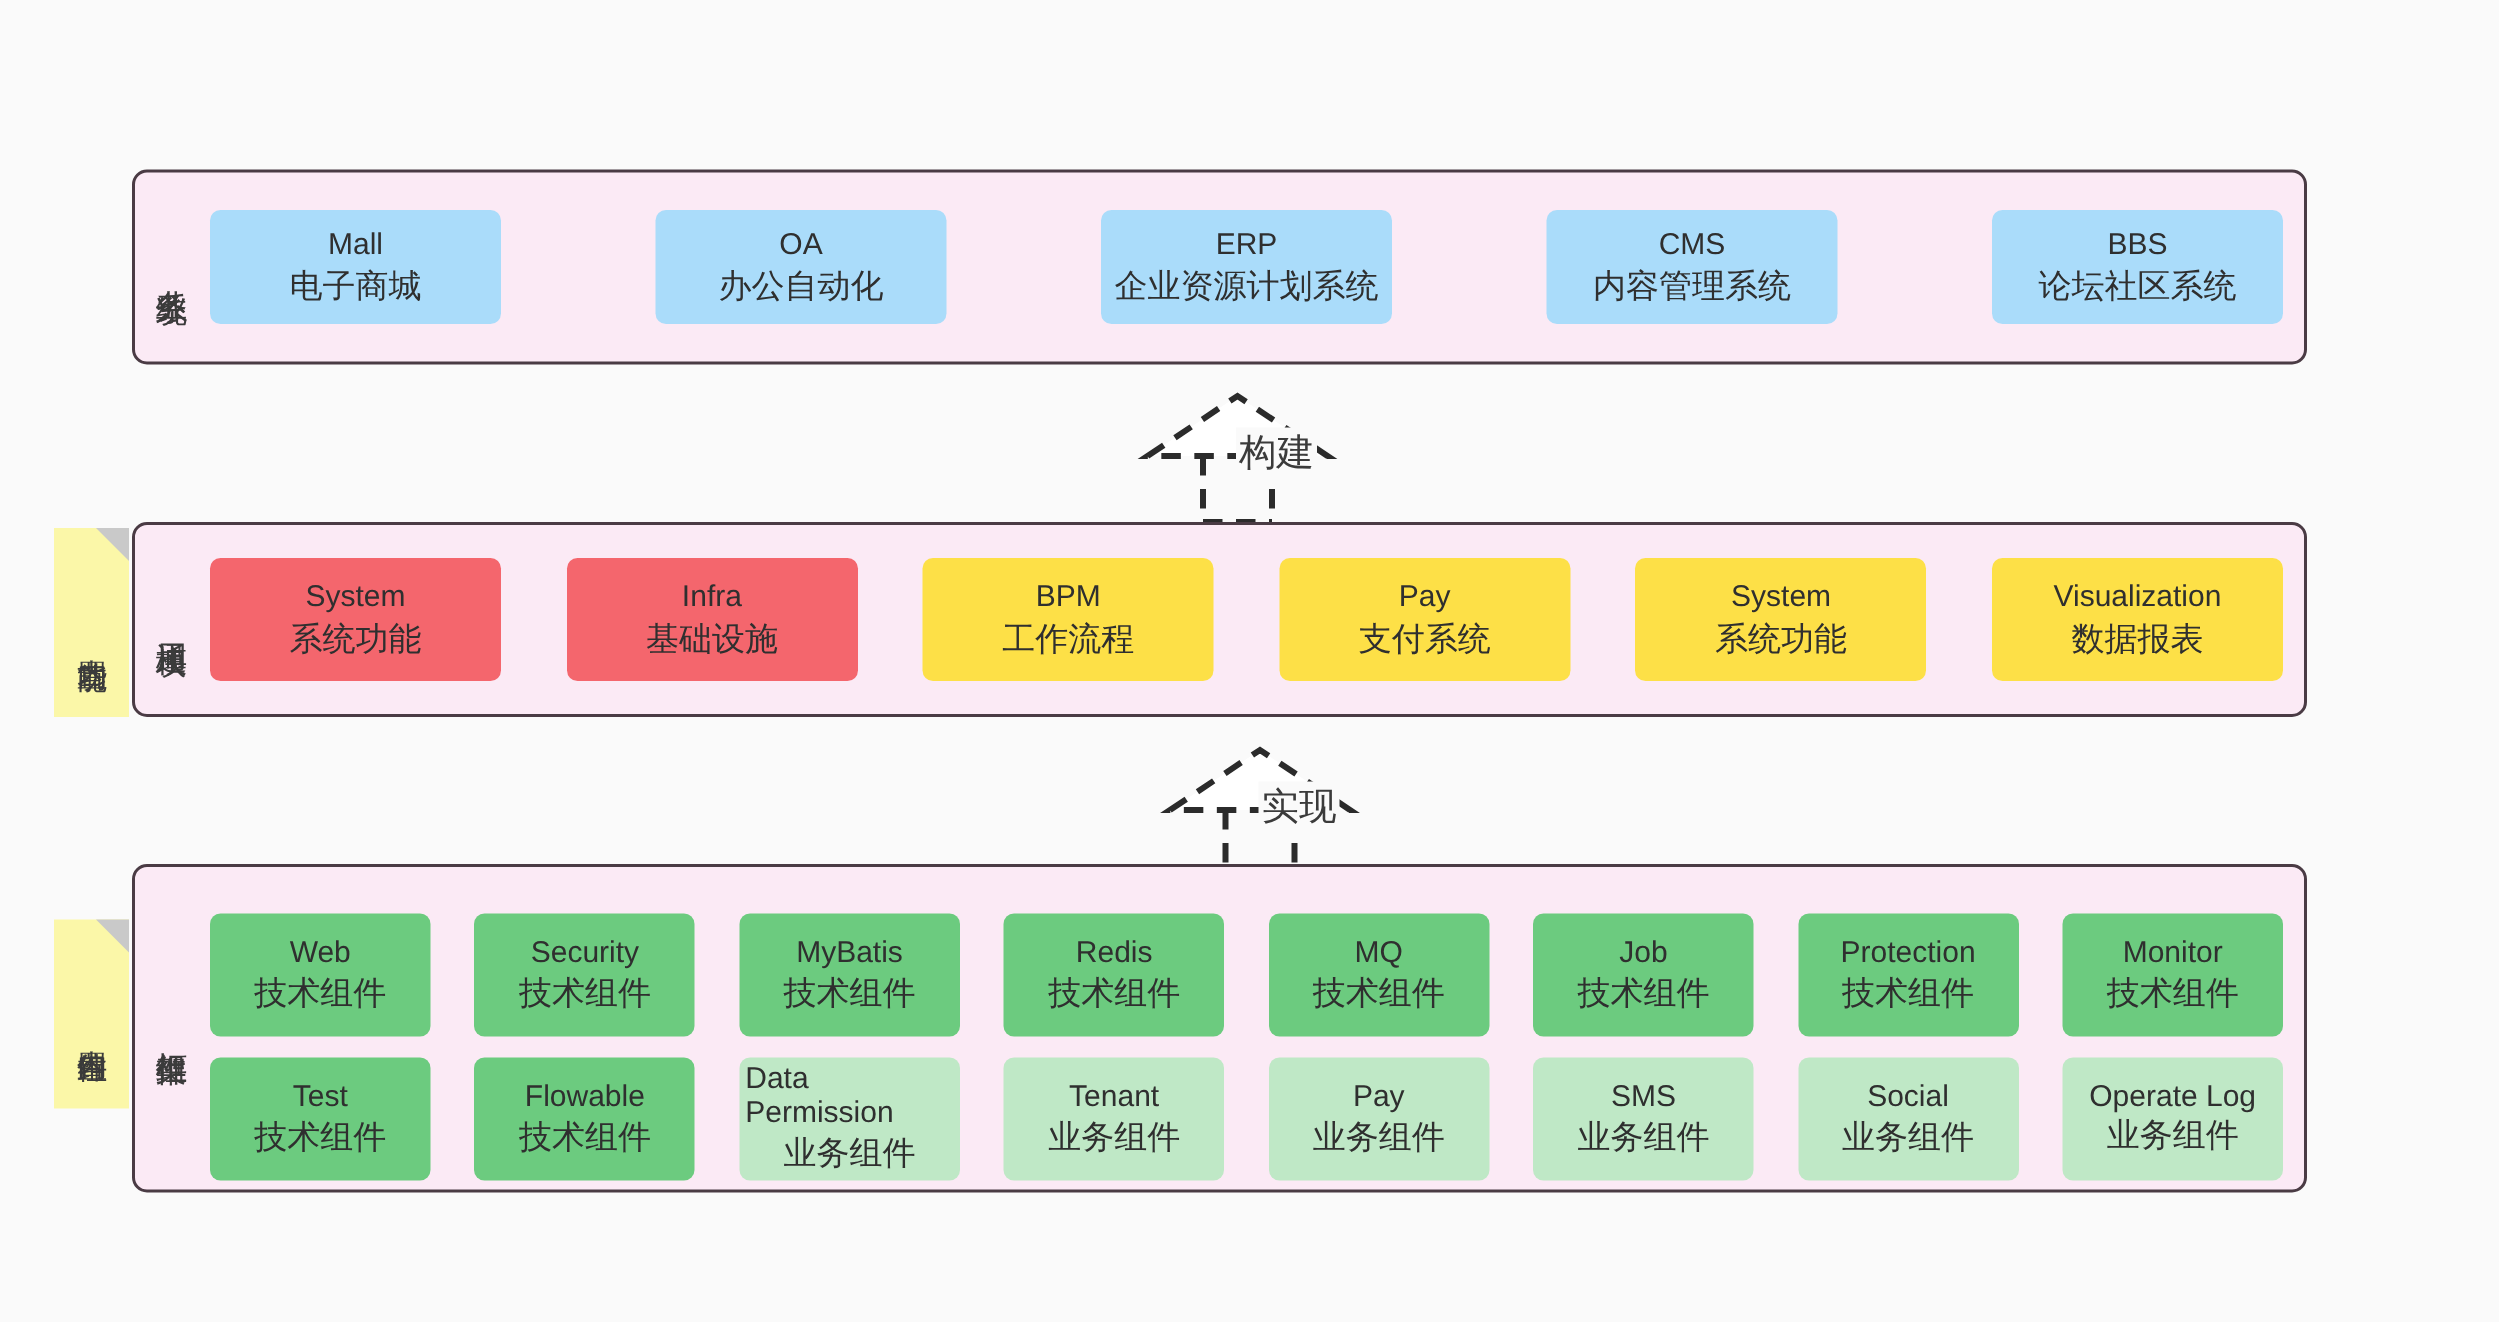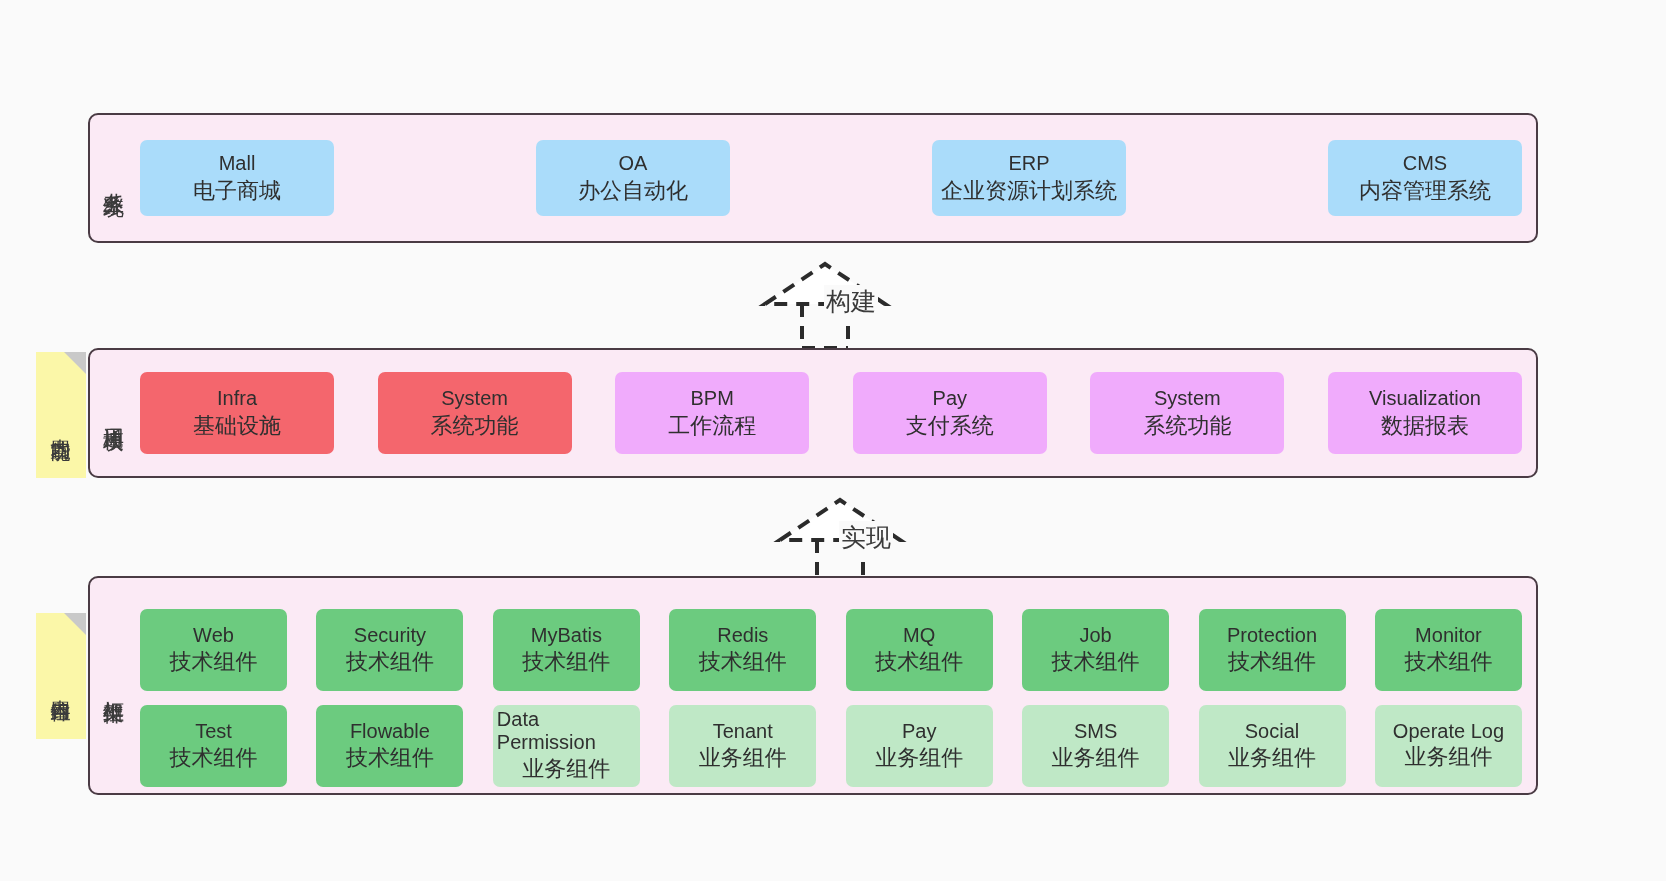--- a/index.html
+++ b/index.html
@@ -77,21 +77,21 @@
   }
   .node .en{font-size:20px;}
   .node .cn{font-size:22px;}
   .node.two-line-en .en{font-size:20px;line-height:1.18;}
 
   
   .band-business .node{width:194px;height:76px;background:#aadcfa;}
   
   .band-modules .node{width:194px;height:82px;}
   .band-modules .node.strong{background:#f4666d;}
-  .band-modules .node.soft{background:#f0abfc;}
+  .band-modules .node.soft{background:#fde047;}
   
   .band-framework .node{width:147px;height:82px;}
   .band-framework .node.tech{background:#6ccb7f;}
   .band-framework .node.biz{background:#bfe8c6;}
 
   
   .sticky{
     position:absolute;
     width:50px;
     background:#fbf7a8;
@@ -150,20 +150,24 @@
           <div class="cn">办公自动化</div>
         </div>
         <div class="node ">
           <div class="en">ERP</div>
           <div class="cn">企业资源计划系统</div>
         </div>
         <div class="node ">
           <div class="en">CMS</div>
           <div class="cn">内容管理系统</div>
         </div>
+        <div class="node ">
+          <div class="en">BBS</div>
+          <div class="cn">论坛社区系统</div>
+        </div>
       </div>
   </div>
 
   <div class="gen-arrow" style="left:740px;top:252px;width:180px;height:100px;">
     <svg width="180" height="100" viewBox="0 0 180 100">
       <path d="M 25 52 L 85 12 L 145 52 Z" fill="#ffffff" stroke="#2b2b2b" stroke-width="4" stroke-dasharray="13,9" stroke-linejoin="miter"></path>
       <path d="M 62 52 L 62 96" fill="none" stroke="#2b2b2b" stroke-width="4" stroke-dasharray="13,9"></path>
       <path d="M 108 52 L 108 96" fill="none" stroke="#2b2b2b" stroke-width="4" stroke-dasharray="13,9"></path>
       <path d="M 62 96 L 108 96" fill="none" stroke="#2b2b2b" stroke-width="4" stroke-dasharray="13,9"></path>
     </svg>
@@ -171,26 +175,26 @@
   </div>
 
   <div class="sticky" style="left:36px;top:352px;height:126px;">
     <span class="fold"></span>
     <span class="txt">内置功能</span>
   </div>
   <div class="band band-modules" style="left:88px;top:348px;width:1450px;height:130px;">
     <div class="band-title">通用模块</div>
     <div class="band-body" id="module-items">
         <div class="node strong">
+          <div class="en">System</div>
+          <div class="cn">系统功能</div>
+        </div>
+        <div class="node strong">
           <div class="en">Infra</div>
           <div class="cn">基础设施</div>
-        </div>
-        <div class="node strong">
-          <div class="en">System</div>
-          <div class="cn">系统功能</div>
         </div>
         <div class="node soft">
           <div class="en">BPM</div>
           <div class="cn">工作流程</div>
         </div>
         <div class="node soft">
           <div class="en">Pay</div>
           <div class="cn">支付系统</div>
         </div>
         <div class="node soft">

